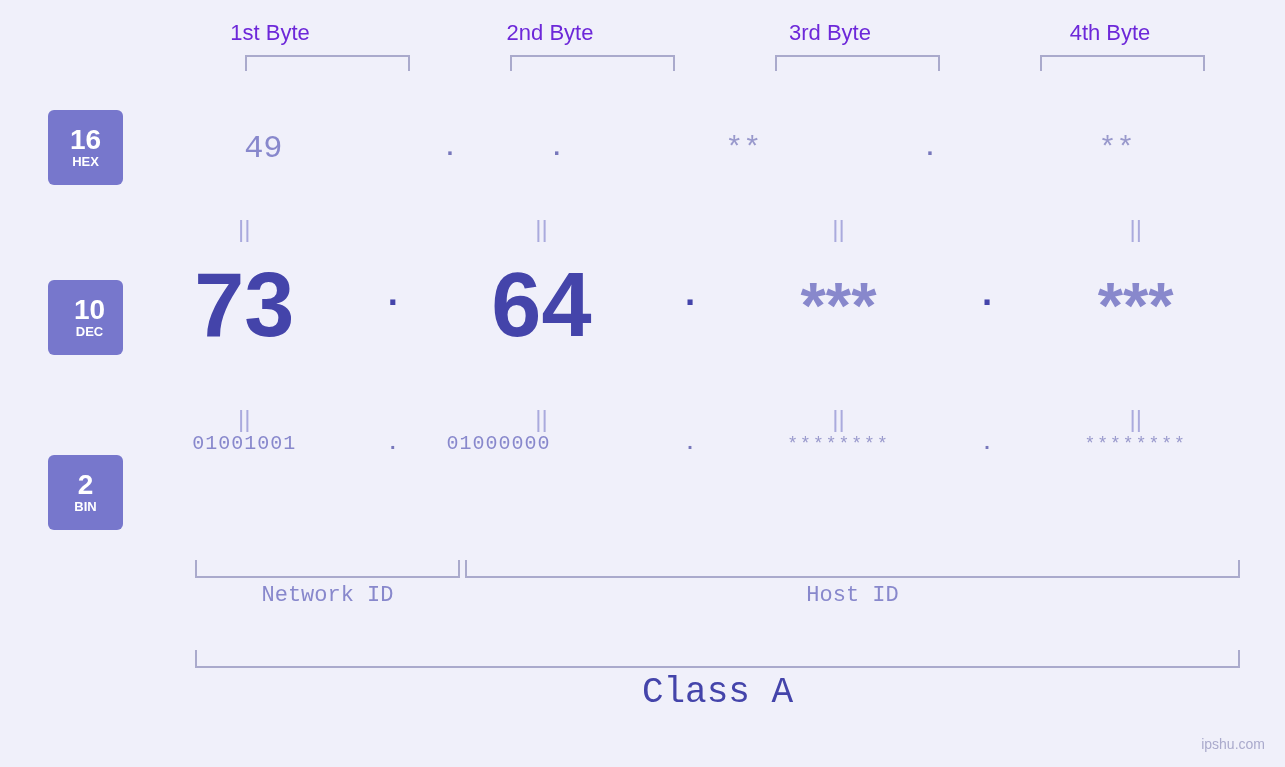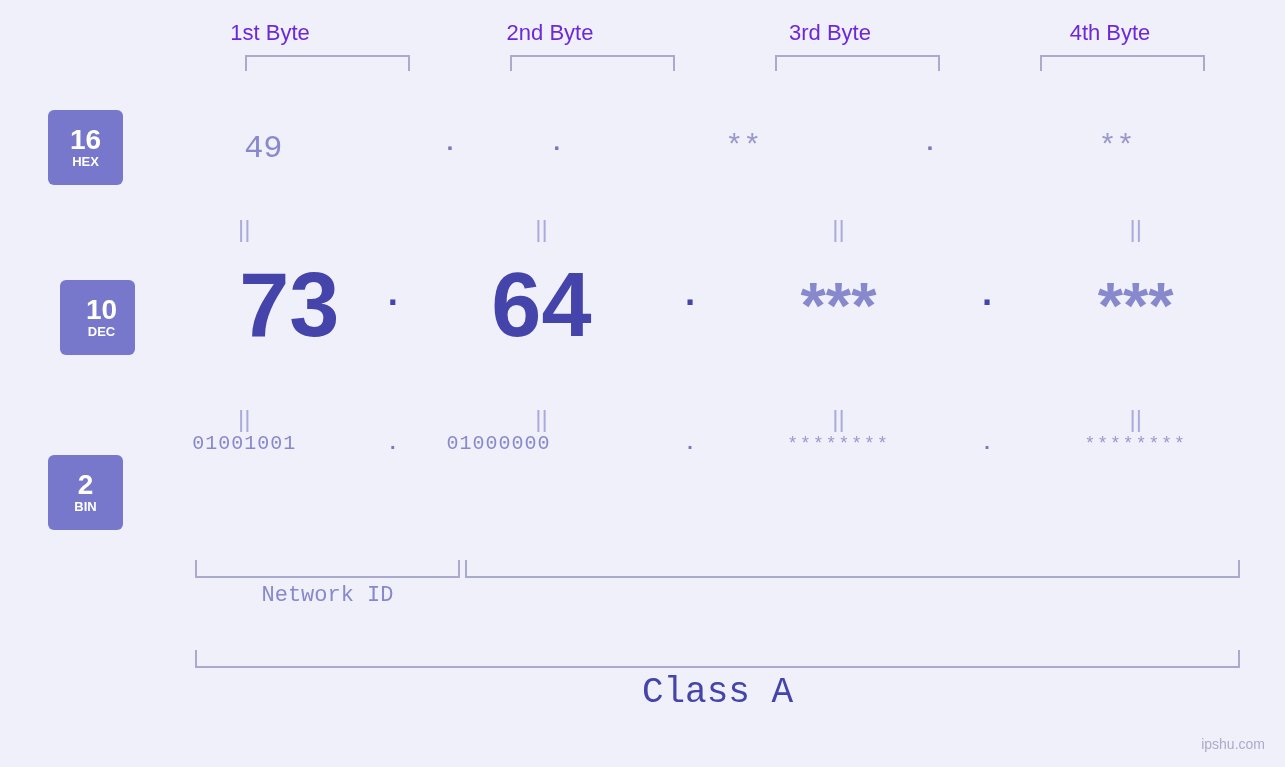--- a/index.html
+++ b/index.html
@@ -82,21 +82,21 @@
     <div style="width:165px; height:16px; border:2px solid #aaaacc; border-bottom:none;"></div>
     <div style="width:165px; height:16px; border:2px solid #aaaacc; border-bottom:none;"></div>
     <div style="width:165px; height:16px; border:2px solid #aaaacc; border-bottom:none;"></div>
   </div>
 
   <div style="position:absolute; top:110px; left:48px;" class="badge">
     <span class="badge-number">16</span>
     <span class="badge-label">HEX</span>
   </div>
 
-  <div style="position:absolute; top:130px; left:130px; width:1120px; display:flex; justify-content:space-around;">
+  <div style="position:absolute; top:130px; left:130px; width:1120px; display:flex; align-items:center; justify-content:space-around;">
     <div style="width:190px; text-align:center;">
       <span class="hex-txt">49</span>
     </div>
     <div style="width:30px; text-align:center;">
       <span class="dot-hex">.</span>
     </div>
     <div style="width:30px; text-align:center;">
       <span class="dot-hex">.</span>
     </div>
     <div style="width:190px; text-align:center;">
@@ -113,27 +113,27 @@
   <div style="position:absolute; top:215px; left:130px; width:1120px; display:flex; align-items:center; justify-content:space-around;">
     <div style="width:190px; text-align:center; color:#aaaadd; font-size:24px; font-family:Arial;">||</div>
     <div style="width:30px;"></div>
     <div style="width:190px; text-align:center; color:#aaaadd; font-size:24px; font-family:Arial;">||</div>
     <div style="width:30px;"></div>
     <div style="width:190px; text-align:center; color:#aaaadd; font-size:24px; font-family:Arial;">||</div>
     <div style="width:30px;"></div>
     <div style="width:190px; text-align:center; color:#aaaadd; font-size:24px; font-family:Arial;">||</div>
   </div>
 
-  <div style="position:absolute; top:280px; left:60px;padding-left:8px;" class="badge">
+  <div style="position:absolute; top:280px; left:48px;padding-left:8px;" class="badge">
     <span class="badge-number">10</span>
     <span class="badge-label">DEC</span>
   </div>
 
   <div style="position:absolute; top:260px; left:130px; width:1120px; display:flex; align-items:center; justify-content:space-around;">
-    <div style="width:190px; text-align:right;">
+    <div style="width:190px; text-align:center;">
       <span class="dec-txt">73</span>
     </div>
     <div style="width:30px; text-align:center; padding-bottom:20px;">
       <span class="dot-dec">.</span>
     </div>
     <div style="width:190px; text-align:center;">
       <span class="dec-txt">64</span>
     </div>
     <div style="width:30px; text-align:center; padding-bottom:20px;">
       <span class="dot-dec">.</span>
@@ -187,20 +187,21 @@
       <span class="bin-star">********</span>
     </div>
   </div>
 
   <div style="position:absolute; top:560px; left:195px; width:265px; height:18px; border:2px solid #aaaacc; border-top:none;"></div>
 
   <div style="position:absolute; top:560px; left:465px; width:775px; height:18px; border:2px solid #aaaacc; border-top:none;"></div>
 
   <div style="position:absolute; top:583px; left:195px; width:265px; text-align:center; color:#8888cc; font-size:22px; font-family:'Courier New',monospace;">Network ID</div>
 
+  <div style="position:absolute; top:583px; left:465px; width:775px; text-align:center; color:#8888cc; font-size:22px; font-family:'Courier New',monospace;">Host ID</div>
 
   <div style="position:absolute; top:650px; left:195px; width:1045px; height:18px; border:2px solid #aaaacc; border-top:none;"></div>
 
   <div style="position:absolute; top:672px; left:195px; width:1045px; text-align:center; color:#4444aa; font-size:36px; font-family:'Courier New',monospace;">Class A</div>
 
   <div style="position:absolute; bottom:15px; right:20px; color:#aaaacc; font-size:14px; font-family:Arial,sans-serif;">ipshu.com</div>
 
 </div>
 
 </body></html>

